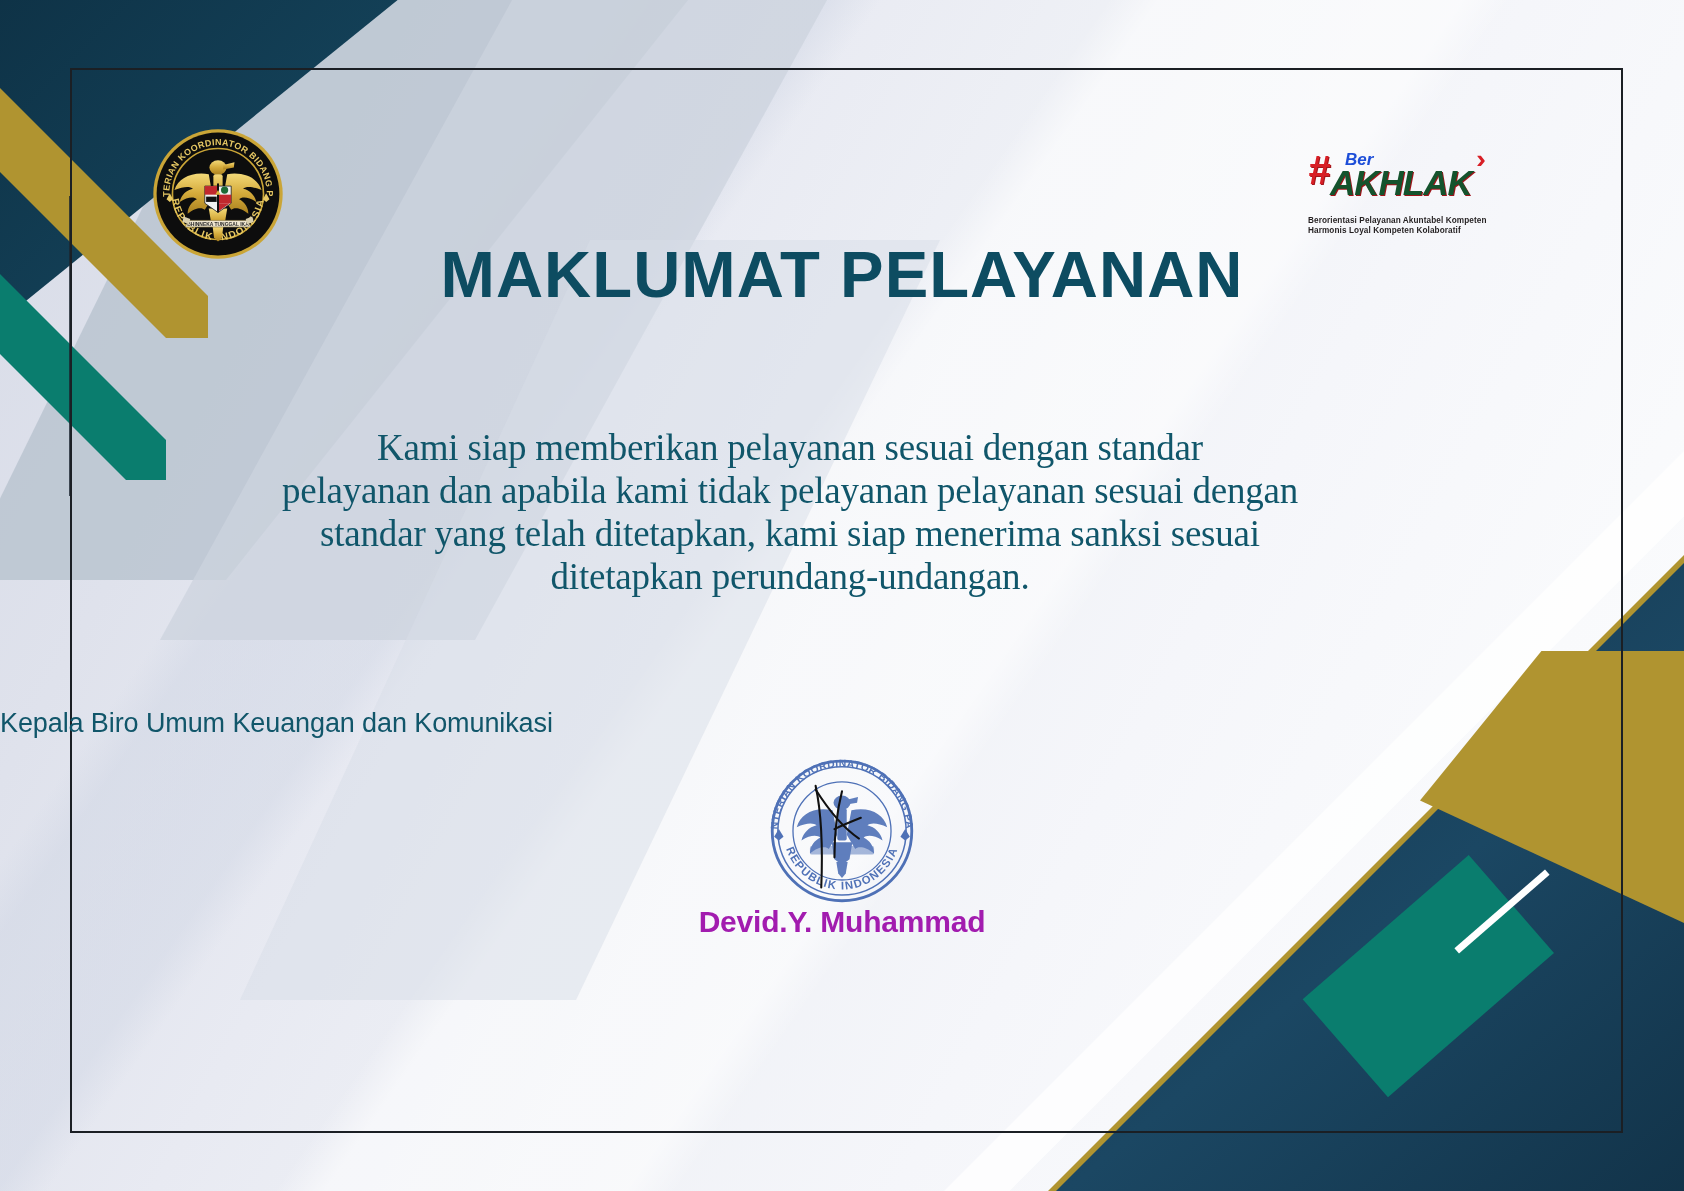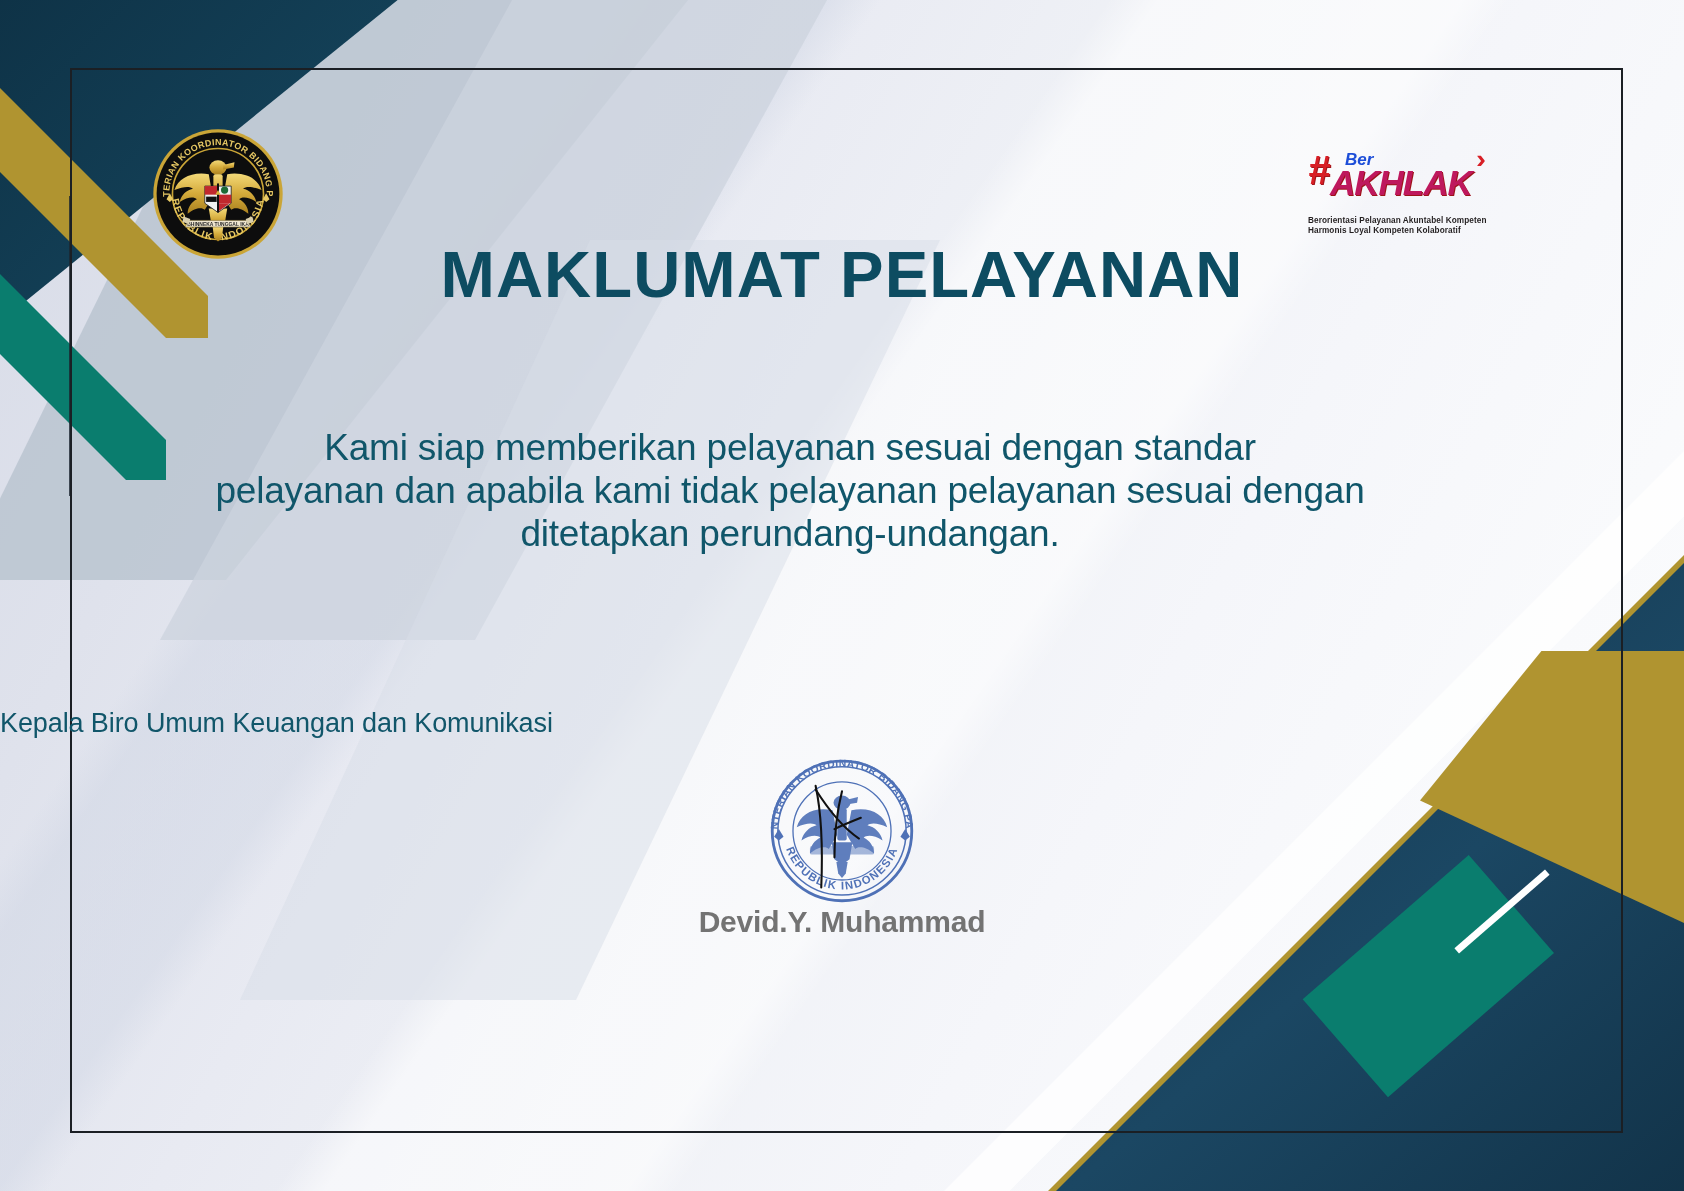--- a/index.html
+++ b/index.html
@@ -176,21 +176,21 @@
     font-weight: bold;
     color: #1d4ed8;
     line-height: 1;
   }
   .akhlak-main {
     position: absolute;
     left: 22px; top: 17px;
     font-size: 35px;
     font-weight: bold;
     font-style: italic;
-    color: #be185d;
+    color: #14532d;
     letter-spacing: -1px;
     line-height: 1;
     text-shadow: 1px 1px 0 #9e1319;
   }
   .akhlak-chev {
     position: absolute;
     right: 2px; top: -4px;
     font-size: 30px;
     font-weight: bold;
     color: #d81f26;
@@ -223,21 +223,21 @@
     position: absolute;
     left: 140px;
     width: 1300px;
     top: 428px;
     text-align: center;
     font-size: 37px;
     color: #10566a;
     line-height: 1.08;
     letter-spacing: -.2px;
   }
-  .body-text div { margin: 0 0 3px 0; }
+  .body-text div { margin: 0 0 3px 0; font-family: Liberation Serif, serif; }
 
   .sign-title {
     position: absolute;
     left: 0; right: 0;
     top: 708px;
     text-align: left;
     font-size: 27px;
     color: #11566a;
     letter-spacing: -.1px;
   }
@@ -250,21 +250,21 @@
     width: 190px; height: 165px;
   }
 
   .sign-name {
     position: absolute;
     left: 0; right: 0;
     top: 905px;
     text-align: center;
     font-size: 30px;
     font-weight: bold;
-    color: #737373;
+    color: #a21caf;
     letter-spacing: -.2px;
   }
 </style>
 </head>
 <body>
 
 <div id="poster">
 
   <div class="bg-base"></div>
   <div class="bg-soft-diag"></div>
@@ -353,20 +353,21 @@
       <div>Berorientasi Pelayanan Akuntabel Kompeten</div>
       <div>Harmonis Loyal Kompeten Kolaboratif</div>
     </div>
   </div>
 
   <div class="title">MAKLUMAT PELAYANAN</div>
 
   <div class="body-text">
     <div>Kami siap memberikan pelayanan sesuai dengan standar</div>
     <div>pelayanan dan apabila kami tidak pelayanan pelayanan sesuai dengan</div>
+    <div>standar yang telah ditetapkan, kami siap menerima sanksi sesuai</div>
     <div>ditetapkan perundang-undangan.</div>
   </div>
 
   <div class="sign-title">Kepala Biro Umum Keuangan dan Komunikasi</div>
 
   <svg class="stamp-wrap" viewBox="0 0 200 175">
     <defs>
       <path id="sArcTop" d="M 22,88 A 68,68 0 0 1 158,88"></path>
       <path id="sArcBot" d="M 28,88 A 62,62 0 0 0 152,88"></path>
     </defs>

